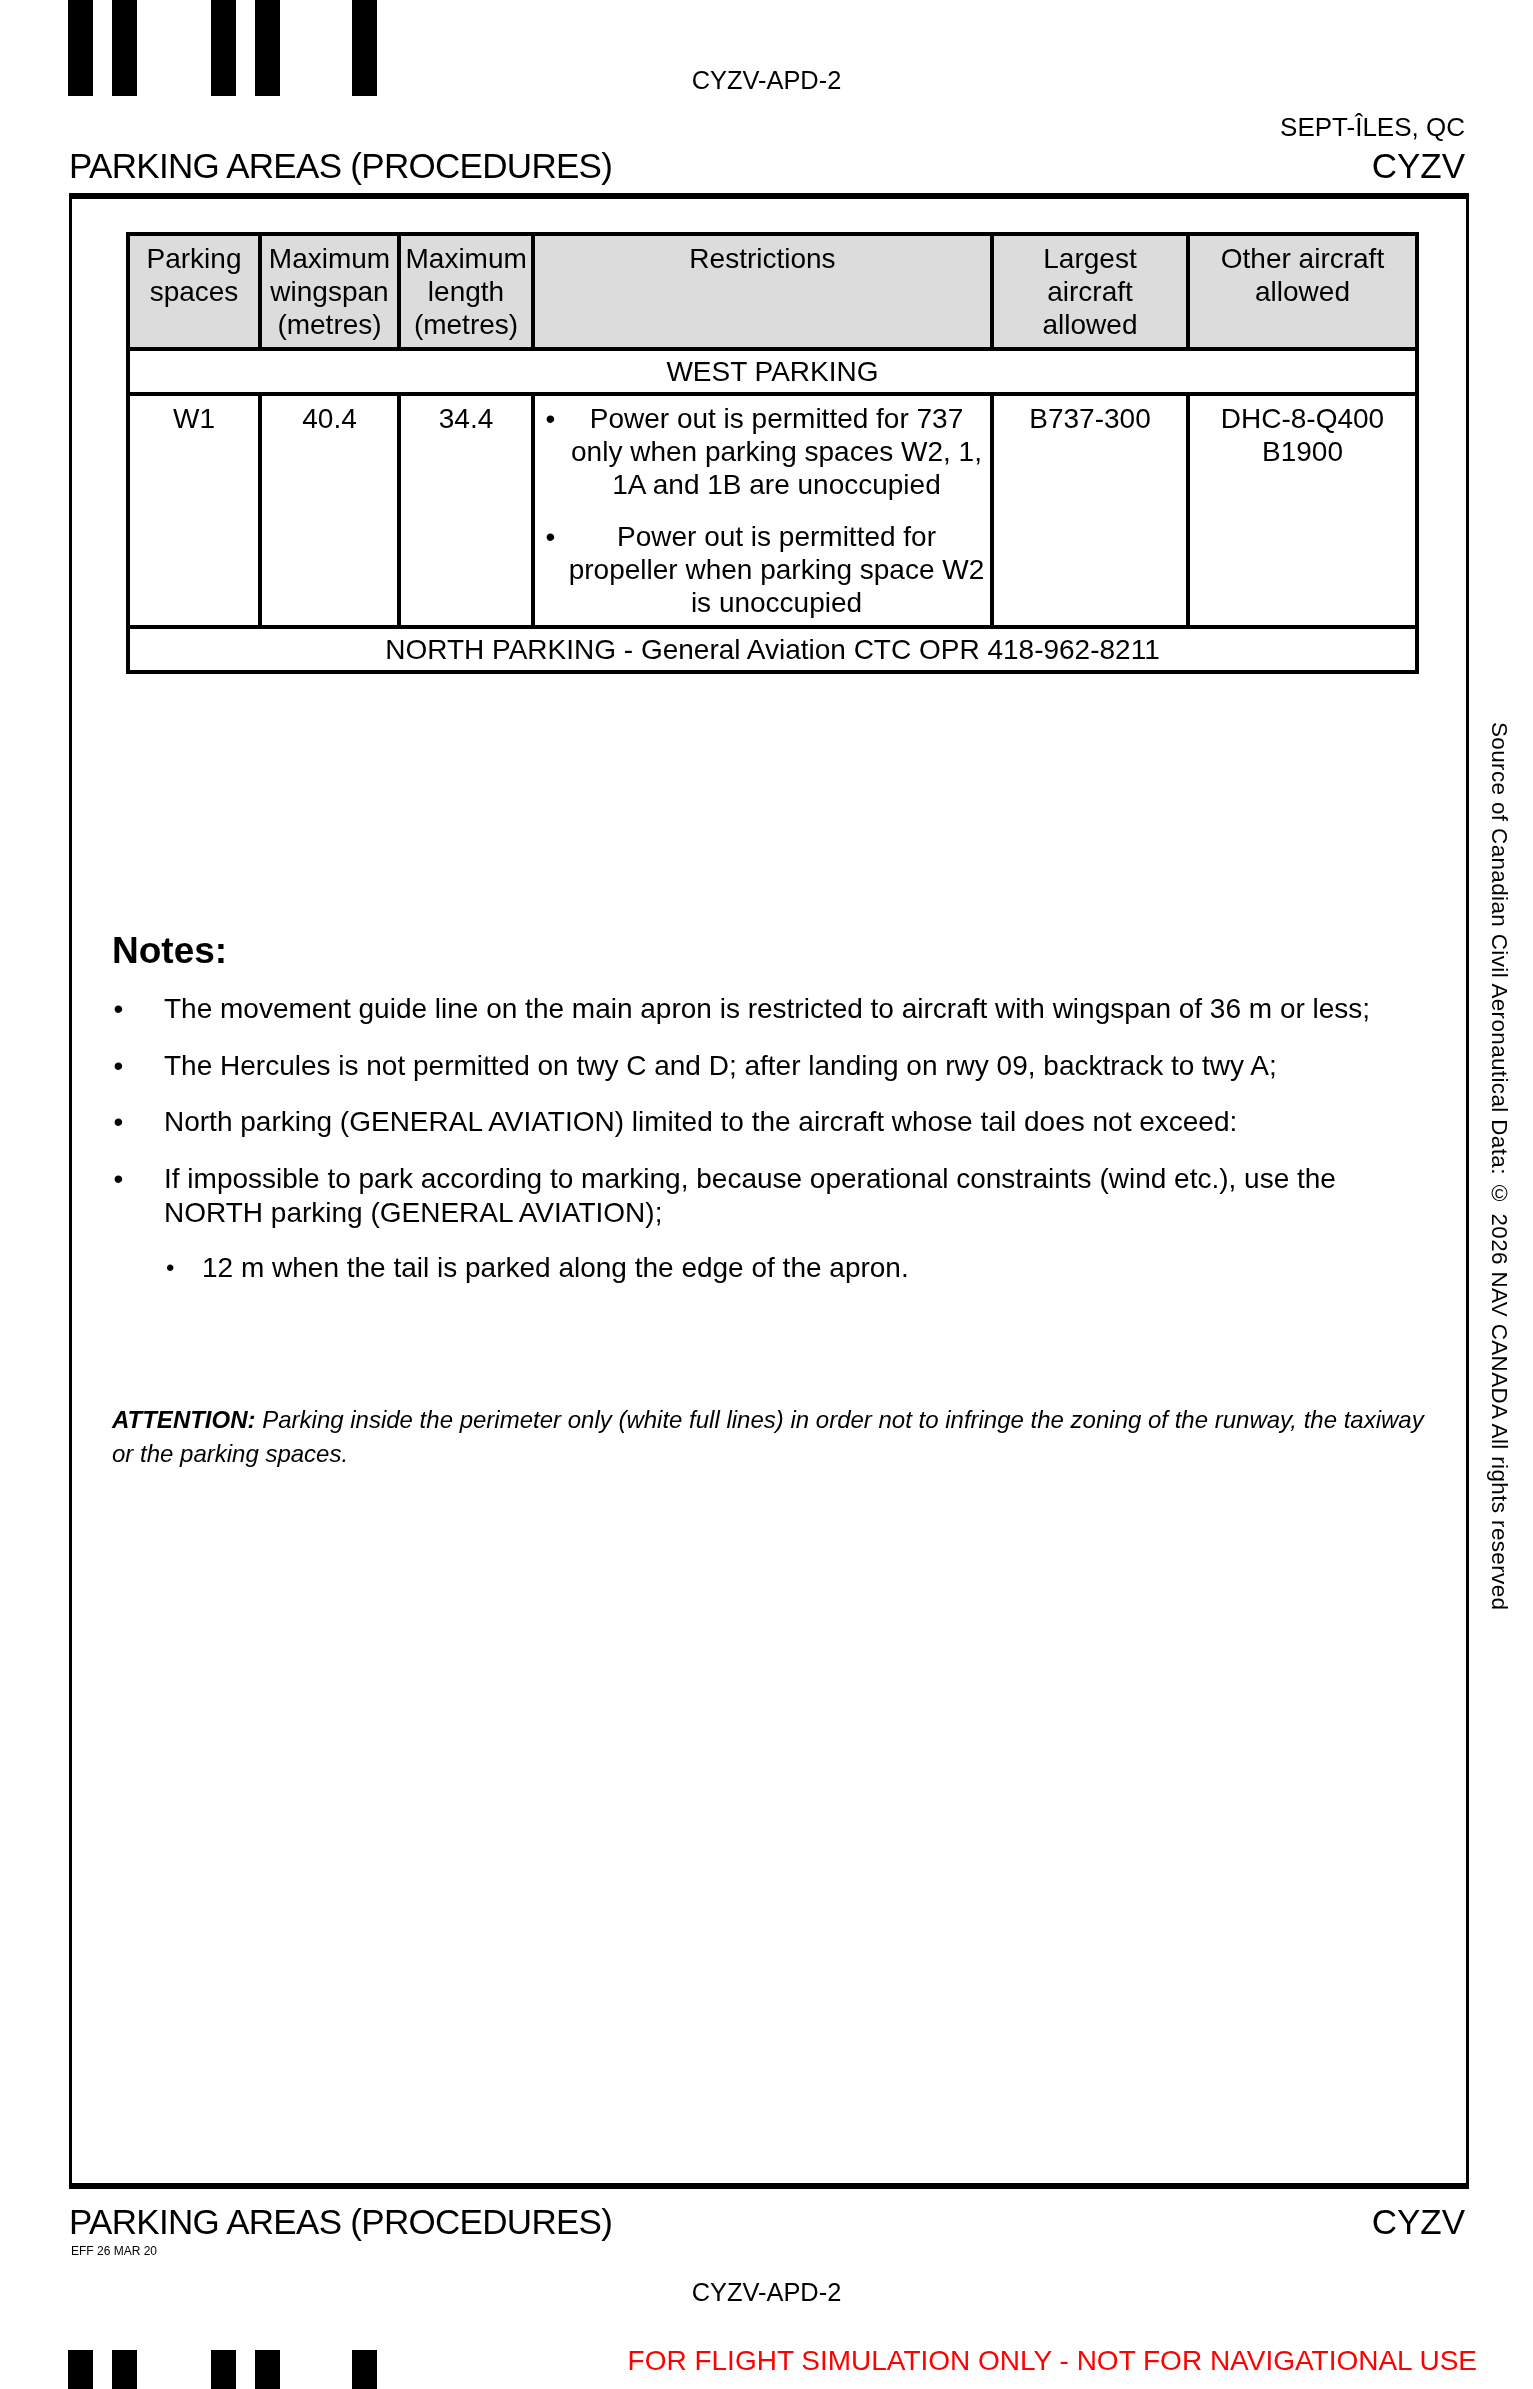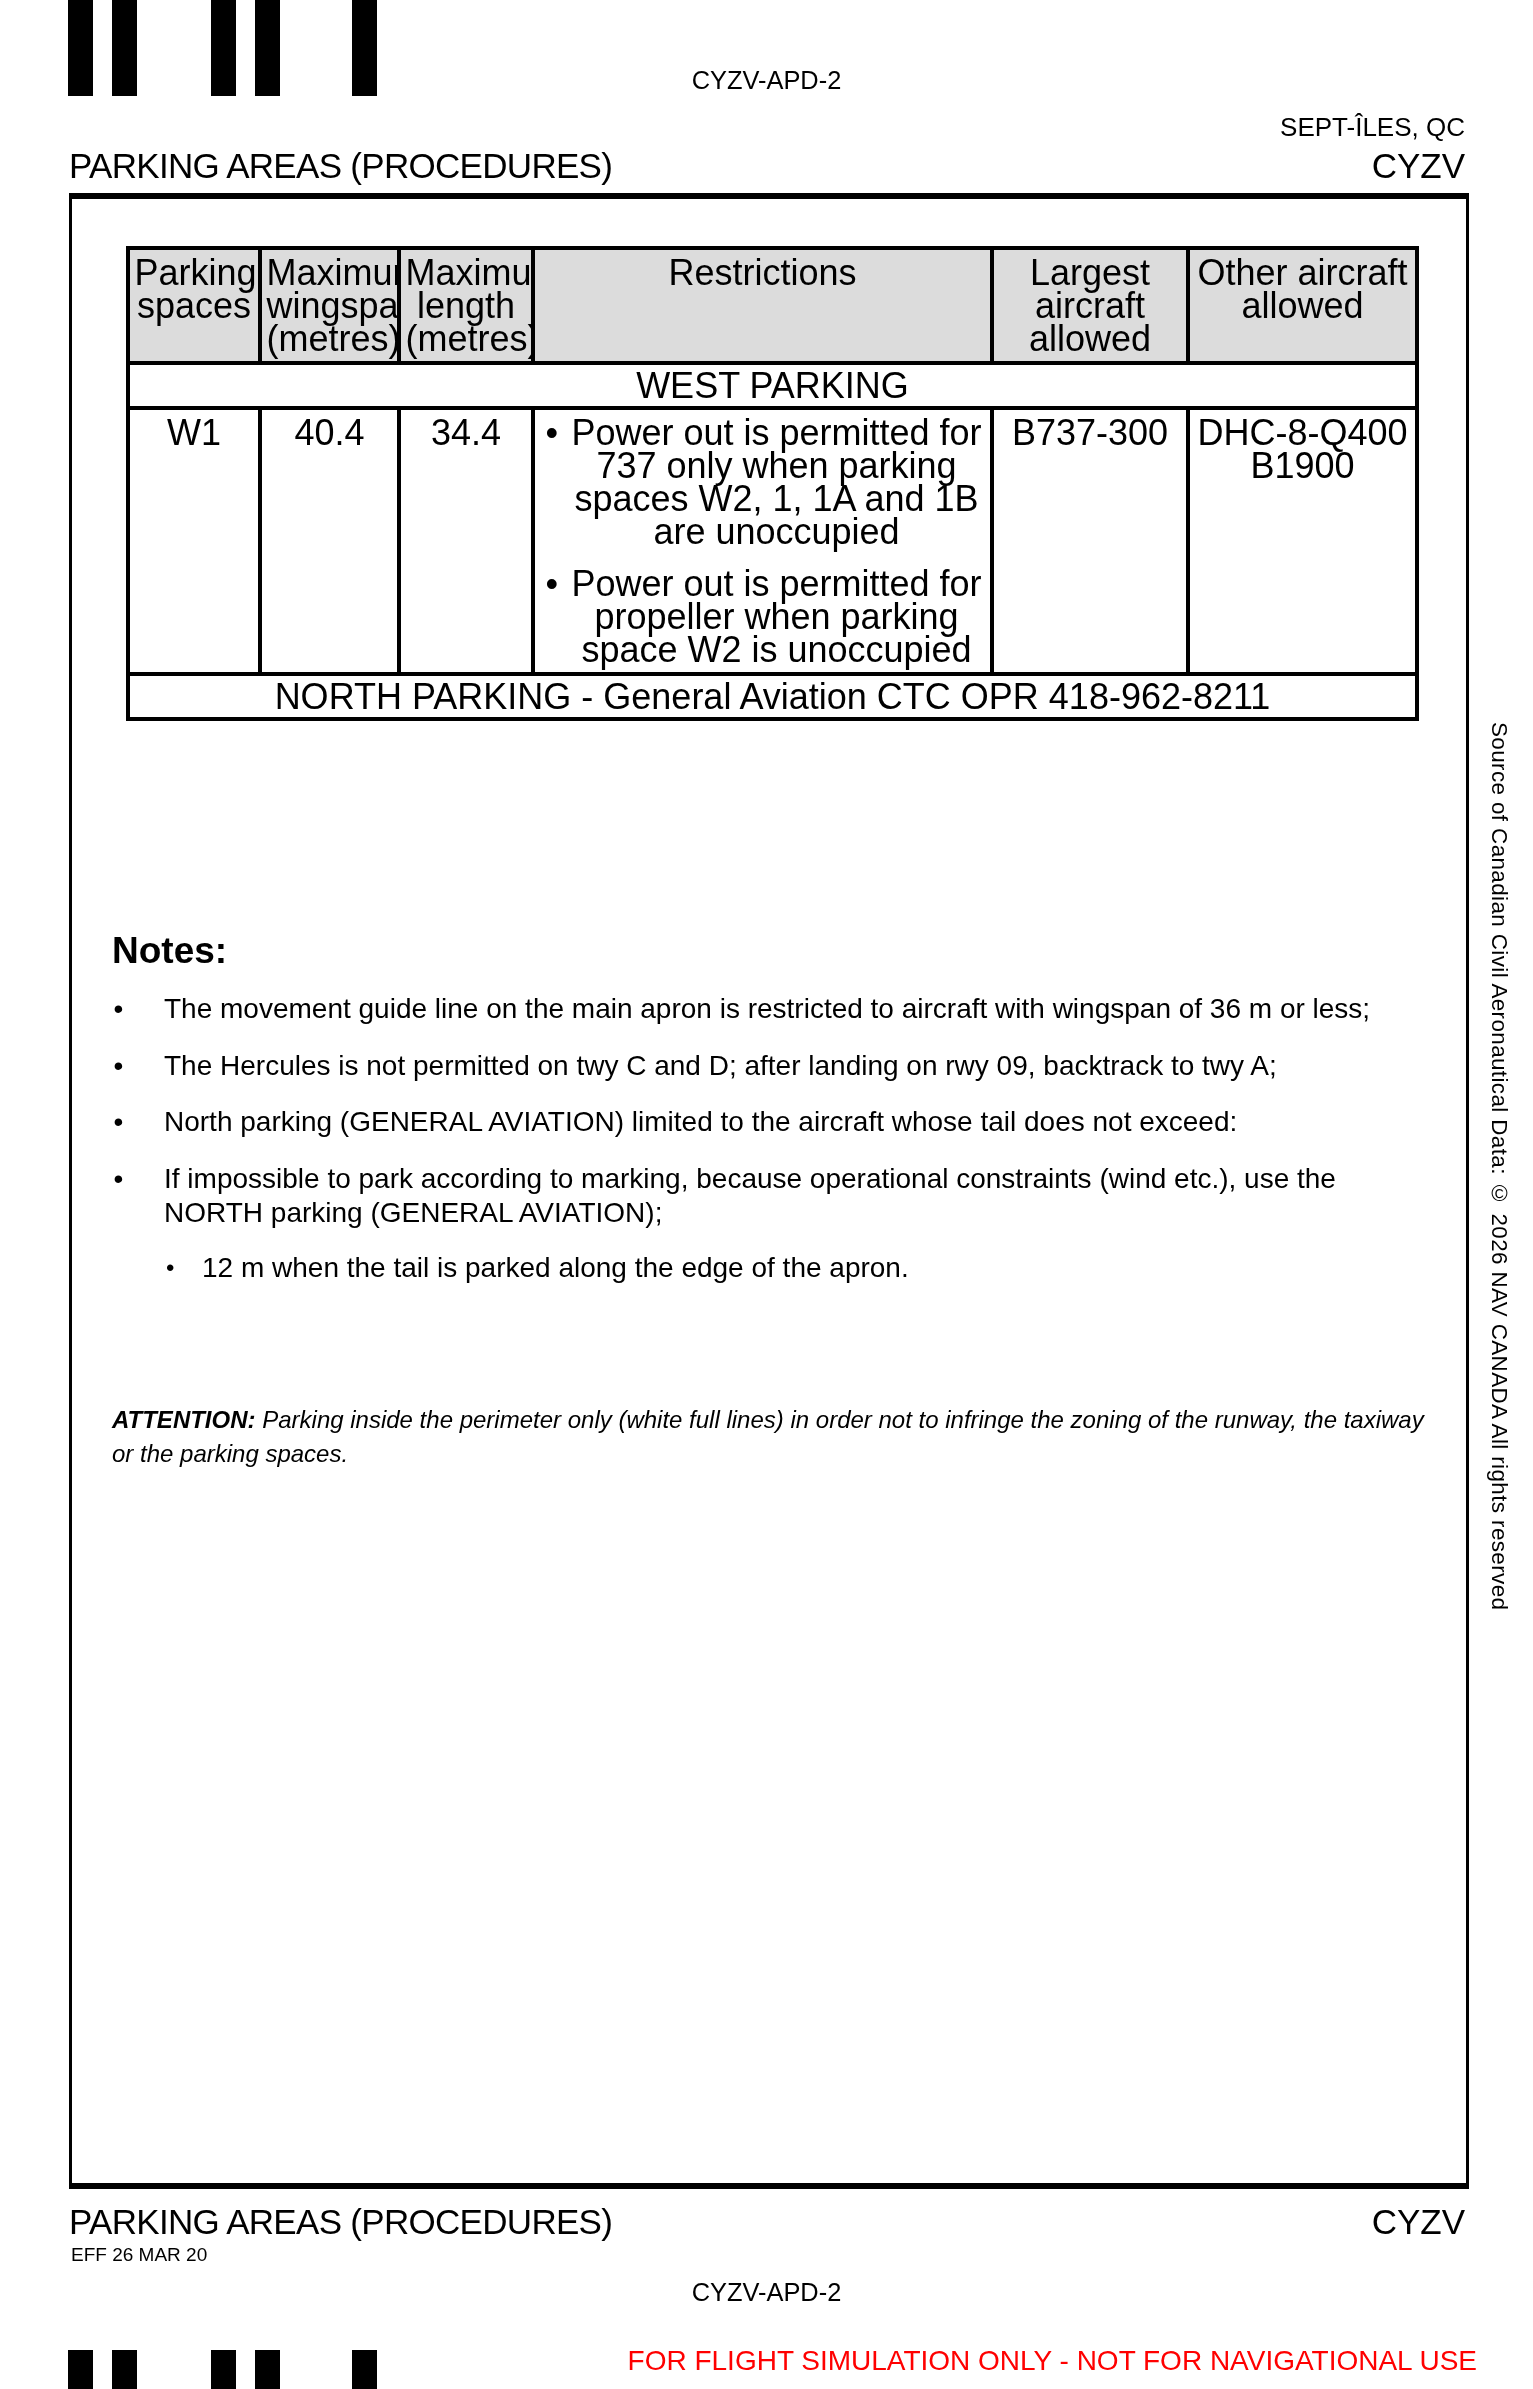--- a/index.html
+++ b/index.html
@@ -27,23 +27,23 @@
 
   
   .content-box{
     position:absolute;left:69px;top:193px;width:1400px;height:1996px;
     border:3px solid #000;border-top-width:6.7px;border-bottom-width:6.7px;
     box-sizing:border-box;
   }
 
   
   table.parking{
-    position:absolute;left:126px;top:246px;width:1288px;
+    position:absolute;left:126px;top:232px;width:1288px;
     border-collapse:collapse;table-layout:fixed;
-    font-size:36px;line-height:33px;
+    font-size:28px;line-height:33px;
   }
   table.parking th,table.parking td{
     border:4.5px solid #000;vertical-align:top;text-align:center;
     padding:6px 4.5px;box-sizing:border-box;overflow:hidden;
   }
   table.parking th{background:var(--table_header_bg);font-weight:400;}
   tr.hdr{height:112px;}
   tr.section{height:45px;}
   tr.section td{vertical-align:middle;padding:0 4.5px;}
   tr.row-w1{height:223px;}
@@ -68,21 +68,21 @@
 
   
   .source-note{
     position:absolute;left:1486px;top:722px;
     writing-mode:vertical-rl;font-size:22.4px;letter-spacing:0.4px;white-space:nowrap;
   }
 
   
   .footer-title{position:absolute;top:2202px;left:69px;font-size:35px;letter-spacing:-0.7px;}
   .footer-code{position:absolute;top:2202px;right:68px;font-size:35px;}
-  .eff-date{position:absolute;top:2244px;left:71px;font-size:19px;}
+  .eff-date{position:absolute;top:2244px;left:71px;font-size:12px;}
   .doc-code-bottom{position:absolute;top:2278px;left:0;width:1533px;text-align:center;font-size:25.4px;}
   .disclaimer{
     position:absolute;top:2345px;right:56px;font-size:28px;
     color:var(--accent_red);white-space:nowrap;
   }
 </style>
 </head>
 <body>
 
 <div class="page">

